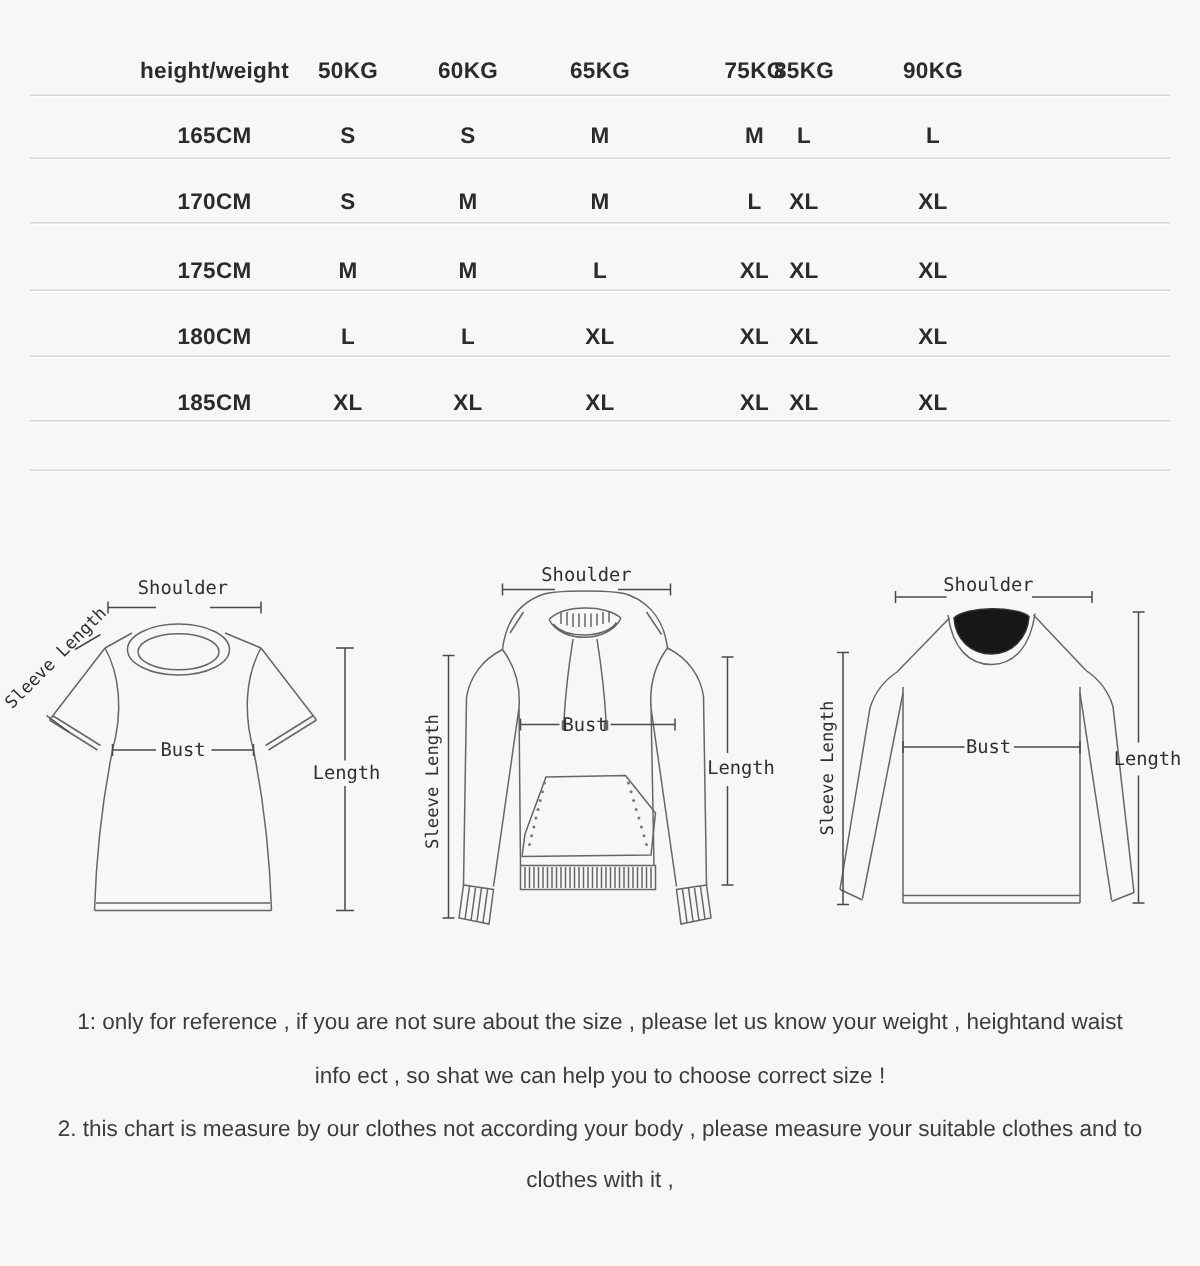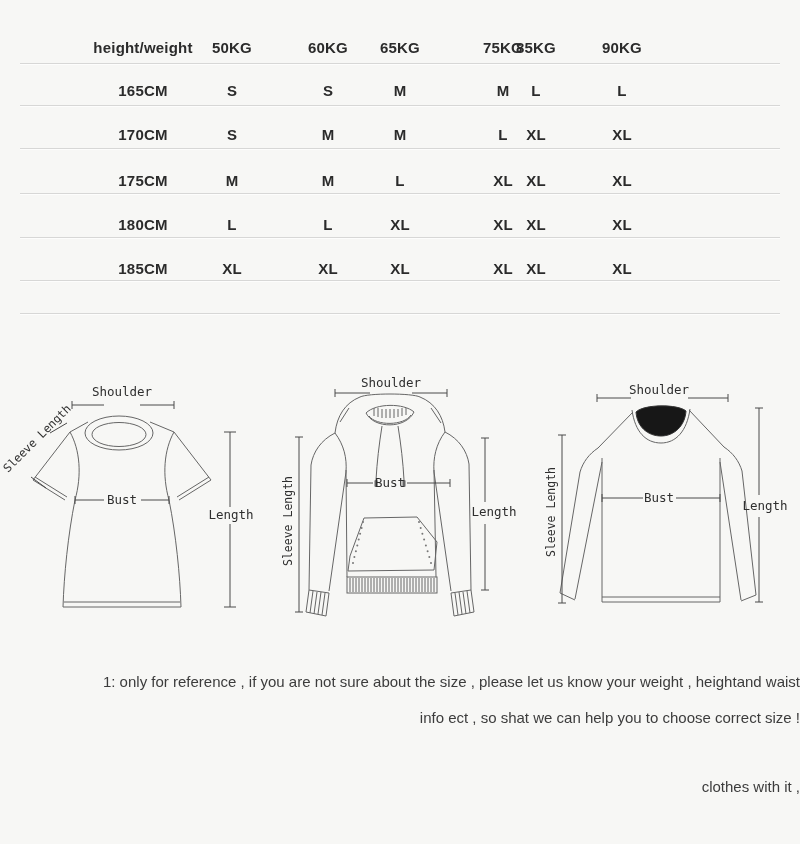--- a/index.html
+++ b/index.html
@@ -1,32 +1,32 @@
 <!DOCTYPE html>
 <html><head>
 <meta charset="utf-8">
 <style>
   html,body{margin:0;padding:0;}
   body{width:800px;height:844px;background:#f7f7f5;font-family:"Liberation Sans",sans-serif;position:relative;overflow:hidden;}
   .stage{position:absolute;left:0;top:0;width:788px;height:844px;padding-left:28px;}
   
   .hline{position:absolute;left:20px;width:760px;height:1px;background:#d7d7d6;box-shadow:0 1px 0 #fdfdfc;}
   .cell{position:absolute;transform:translateX(-50%);font-weight:700;font-size:15px;line-height:22px;color:#2b2b2b;white-space:nowrap;letter-spacing:.2px;}
-  .c0{left:143px}.c1{left:232px}.c2{left:328px}.c3{left:400px}.c4{left:503px}.c5{left:536px}.c6{left:622px}
+  .c0{left:143px}.c1{left:232px}.c2{left:312px}.c3{left:400px}.c4{left:503px}.c5{left:536px}.c6{left:622px}
   .r0{top:37px}.r1{top:80px}.r2{top:124px}.r3{top:170px}.r4{top:214px}.r5{top:258px}
   
   .diagram{position:absolute;top:350px;}
   .d1{left:0px}.d2{left:266px}.d3{left:532px}
   svg{display:block;}
   svg path,svg ellipse,svg line,svg rect.box{fill:none;stroke:#666;stroke-width:1;}
   svg text{fill:#2f2f2f;font-family:"DejaVu Sans Mono","Liberation Mono",monospace;font-size:12.5px;}
   svg text.small{font-size:11.5px;}
   .ann{stroke:#4a4a4a;}
   
-  .note{position:absolute;left:0;width:800px;text-align:right;font-size:15px;line-height:20px;color:#3c3c3c;}
+  .note{position:absolute;left:0;width:800px;text-align:center;font-size:15px;line-height:20px;color:#3c3c3c;}
   .n1{top:672px}.n2{top:708px}.n3{top:743px}.n4{top:777px}
 </style>
 </head>
 <body>
 
 <div class="stage">
 
   <div>
     <div class="hline" style="top:63px"></div>
     <div class="hline" style="top:105px"></div>
@@ -172,15 +172,16 @@
       <text class="small" transform="translate(23,207) rotate(-90)">Sleeve Length</text>
       <path class="ann" d="M70 144V152 M70 148H111 M144 148H188 M188 144V152"></path>
       <text x="127" y="152" text-anchor="middle">Bust</text>
       <path class="ann" d="M223 58H231 M227 58V145 M227 167V252 M223 252H231"></path>
       <text x="233" y="160" text-anchor="middle">Length</text>
     </svg>
   </div>
 
   <div class="note n1">1:  only for reference ,  if you are not sure about the size ,  please let us know your weight ,  heightand waist</div>
   <div class="note n2">info ect ,  so shat we can help you to choose correct size !</div>
+  <div class="note n3">2. this chart is measure by our clothes not according your body ,  please measure your suitable clothes and to</div>
   <div class="note n4">clothes with it ,</div>
 
 </div>
 
 </body></html>

